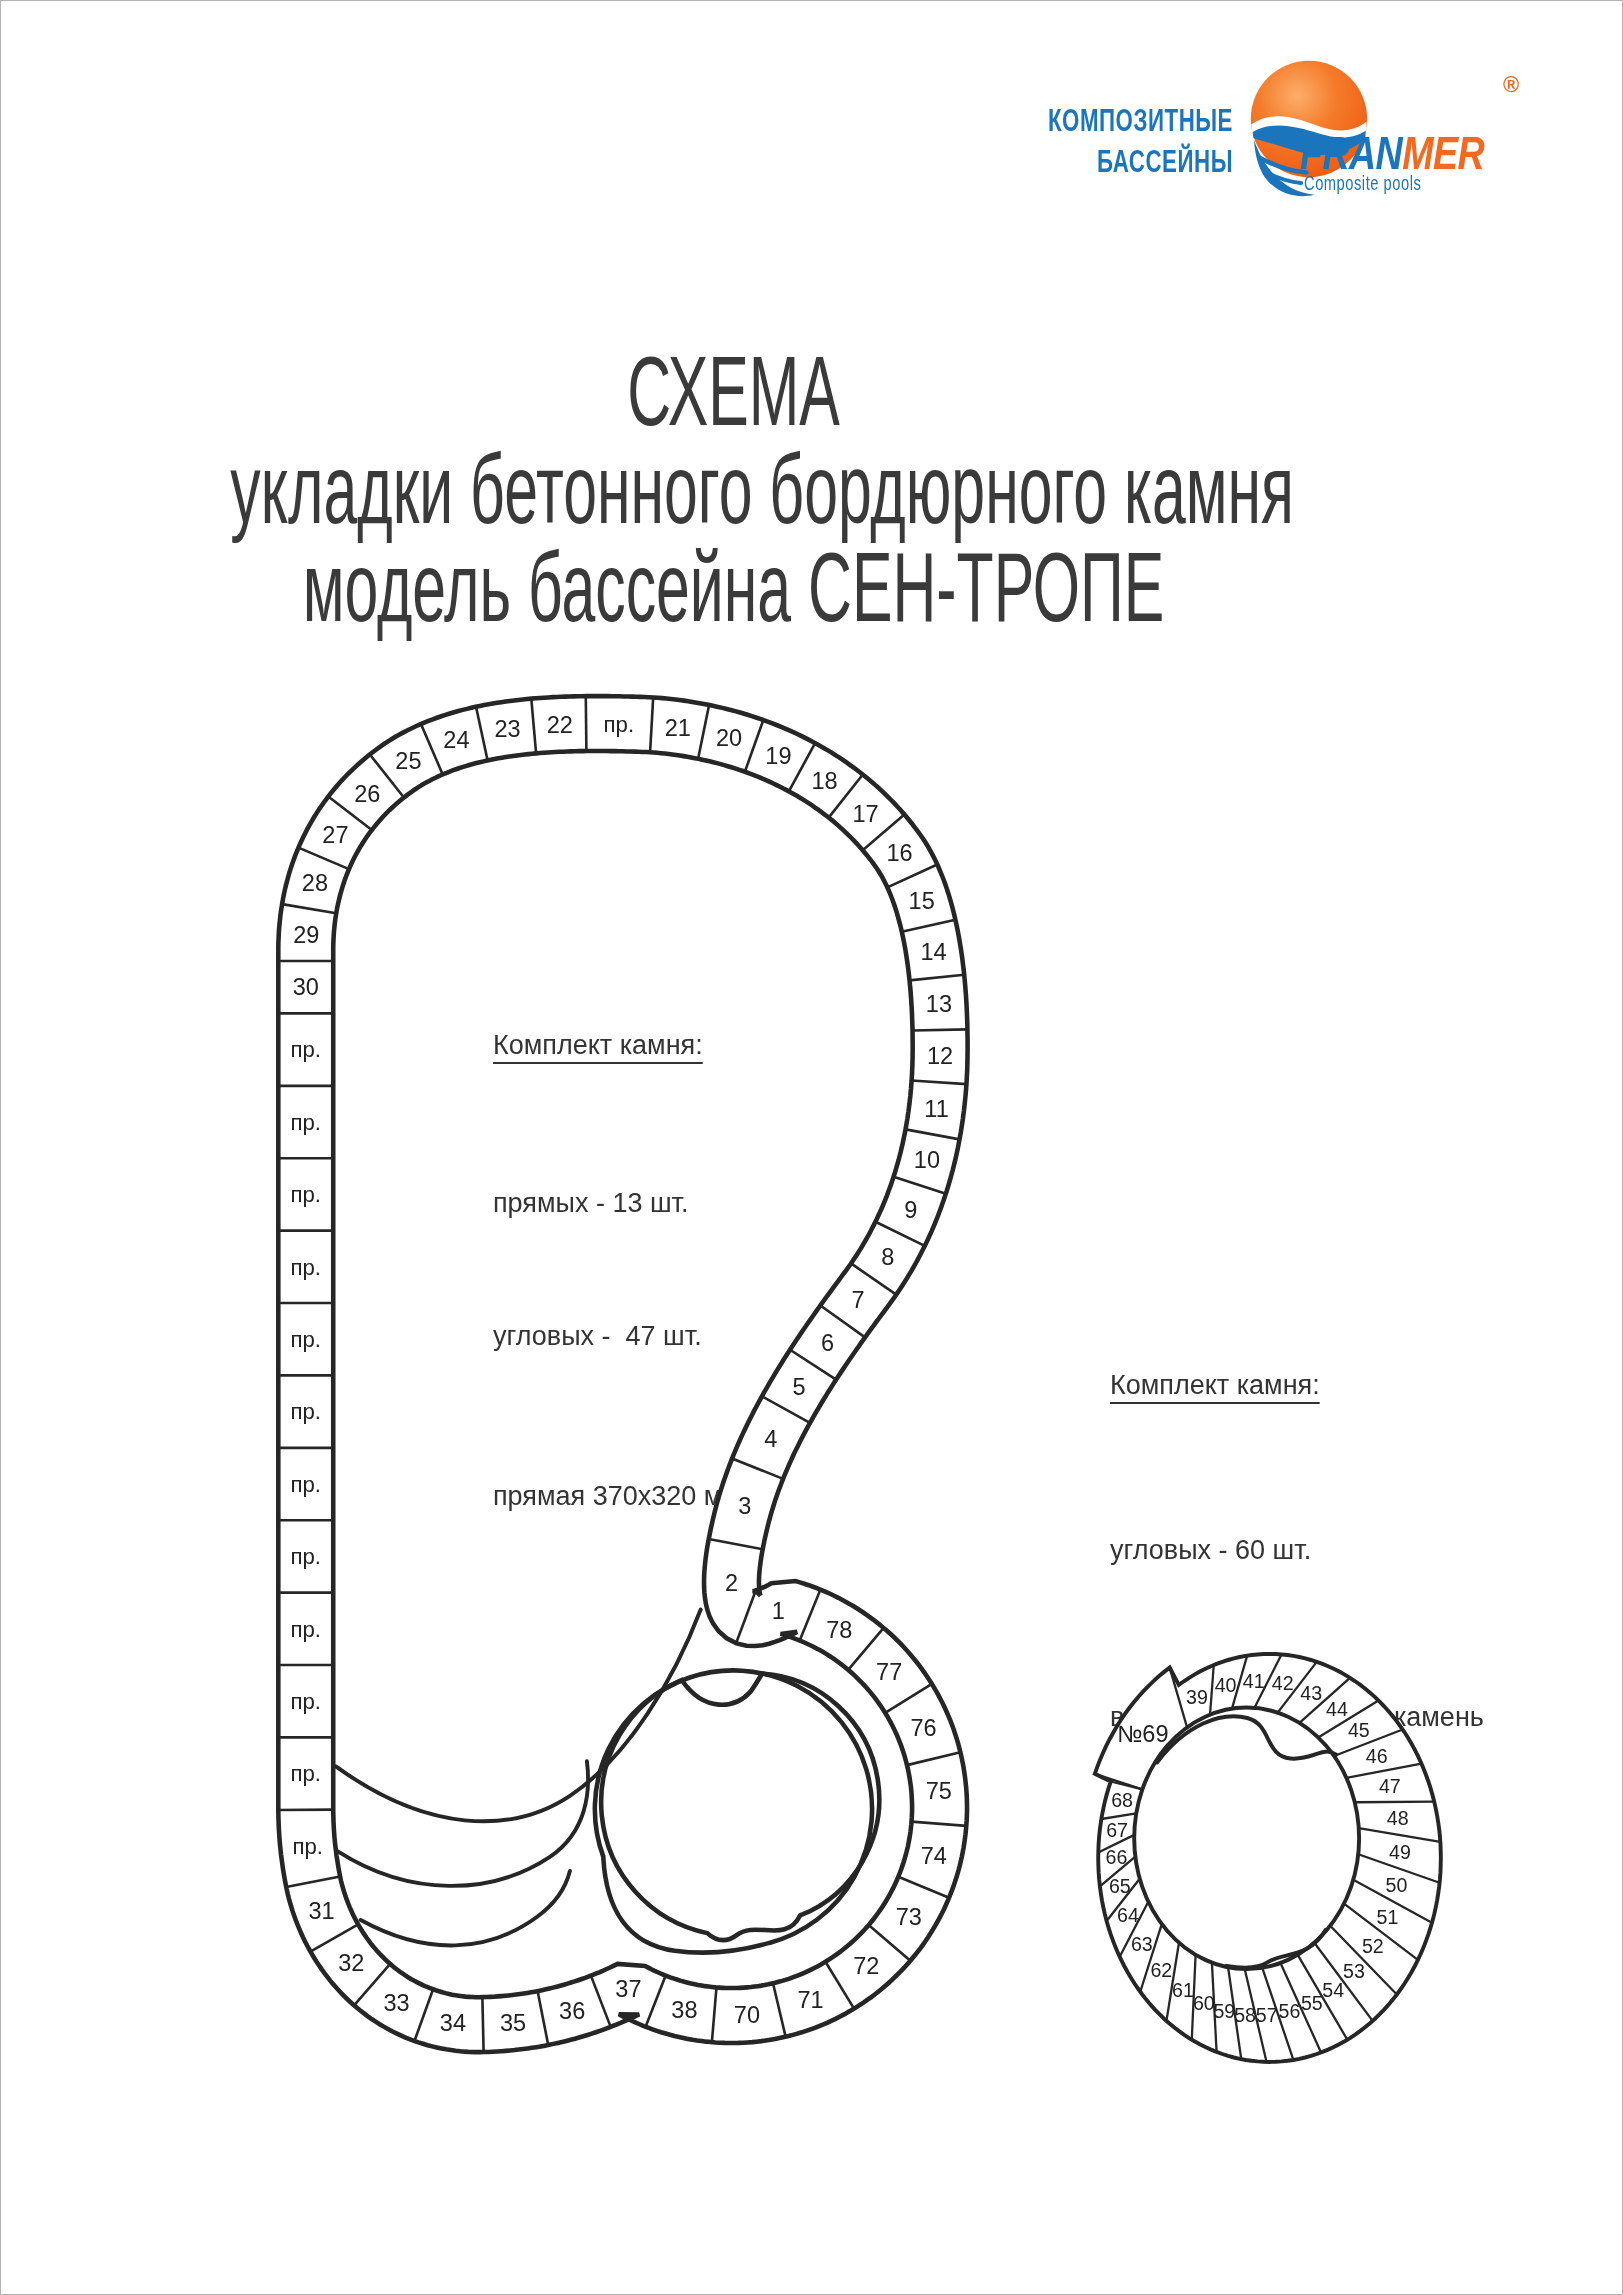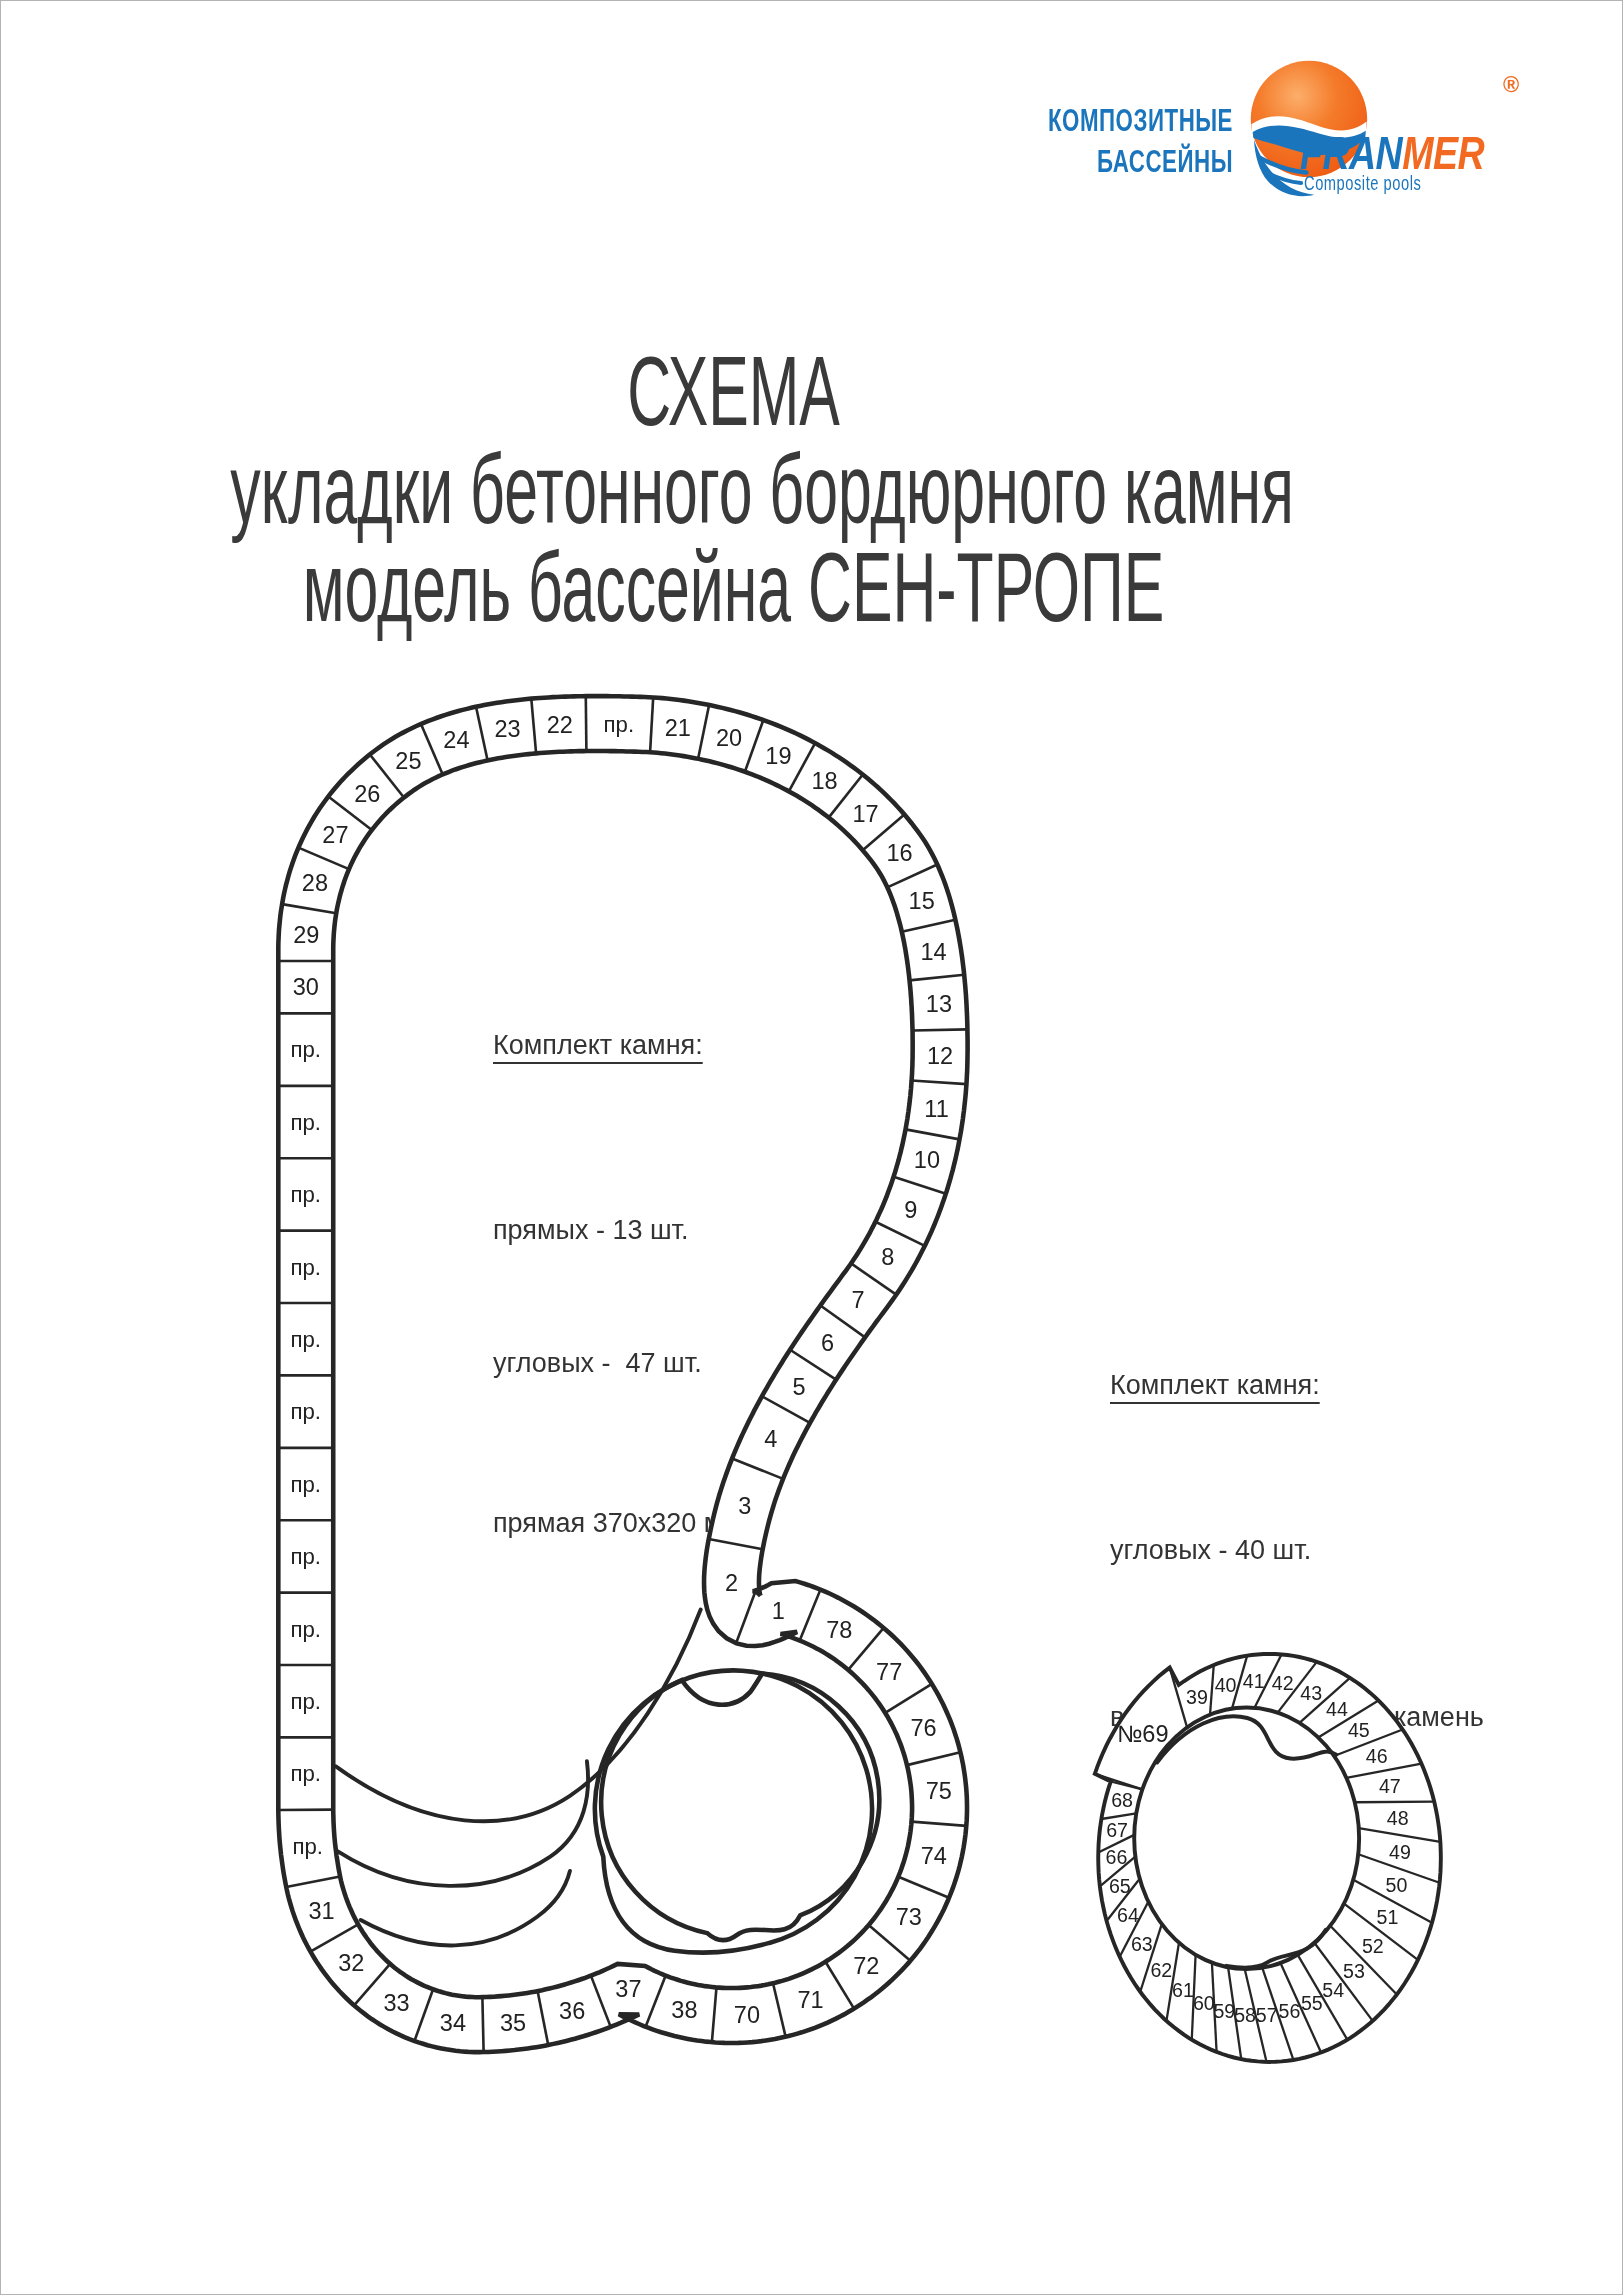--- a/index.html
+++ b/index.html
@@ -28,21 +28,21 @@
     position:absolute;top:341px;left:-79px;width:1623px;text-align:center;
     color:#3a3a3a;transform:scaleX(.62);transform-origin:50% 0;
   }
   .title-line{font-size:98px;line-height:98px;white-space:nowrap;}
   
   .kit{position:absolute;color:#333;font-size:27px;line-height:39px;white-space:pre;}
   .kit-main{left:492px;top:947px;}
   .kit-spa{left:1109px;top:1287px;}
   .kit-heading{text-decoration:underline;text-underline-offset:7.8px;
     text-decoration-thickness:2px;margin-bottom:0;}
-  .kit-main .i1{margin-top:68px;}
+  .kit-main .i1{margin-top:41px;}
   .kit-main .i2{margin-top:16px;}
   .kit-main .i3{margin-top:43px;}
   .kit-spa .i1{margin-top:48px;}
   .kit-spa .i2{margin-top:50px;}
   .kit-spa .i3{margin-top:1.3px;}
   
   #diagram{position:absolute;left:0;top:0;}
   #diagram text{font-family:"Liberation Sans", sans-serif;fill:#222;}
 </style>
 </head>
@@ -83,21 +83,21 @@
 
   <div class="kit kit-main">
     <div class="kit-heading">Комплект камня:</div>
     <div class="i1">прямых - 13 шт.</div>
     <div class="i2">угловых -  47 шт.</div>
     <div class="i3">прямая 370х320 мм.</div>
   </div>
 
   <div class="kit kit-spa">
     <div class="kit-heading">Комплект камня:</div>
-    <div class="i1">угловых - 40 шт.</div>
+    <div class="i1">угловых - 60 шт.</div>
     <div class="i2">водопад композитный камень</div>
     <div class="i3">№69 - 1 шт.</div>
   </div>
 
   <svg id="diagram" width="1623" height="2295" viewBox="0 0 2482 3510">
     <g id="g-steps">
         <path d="M 512 2700 C 650 2800 780 2805 870 2745 C 960 2685 1030 2565 1070 2460" fill="none" stroke="#262626" stroke-width="6" stroke-linecap="round"></path>
         <path d="M 515 2830 C 625 2900 750 2898 840 2838 C 895 2800 902 2740 896 2692" fill="none" stroke="#262626" stroke-width="6" stroke-linecap="round"></path>
         <path d="M 550 2935 C 650 2990 745 2985 820 2930 C 850 2908 864 2884 870 2860" fill="none" stroke="#262626" stroke-width="6" stroke-linecap="round"></path>
       </g>

